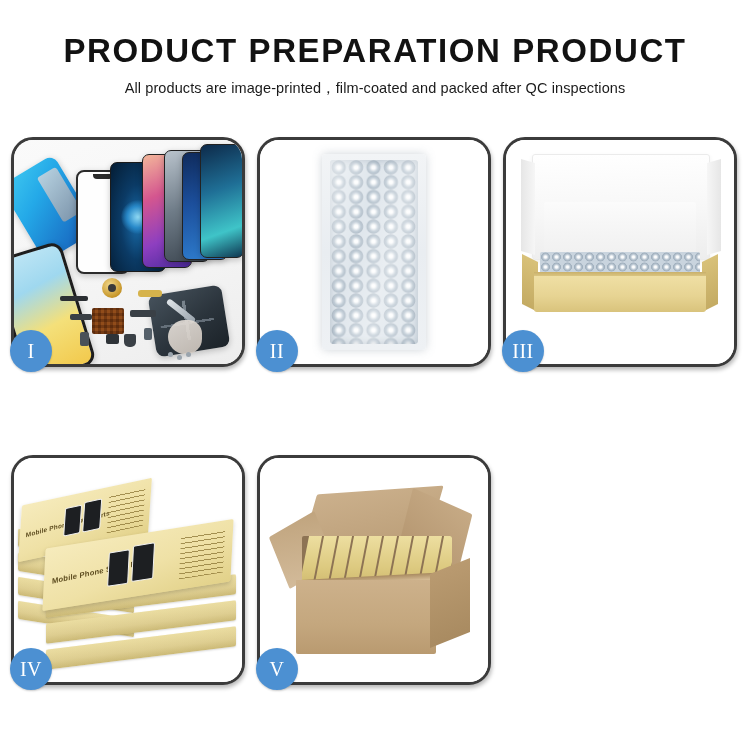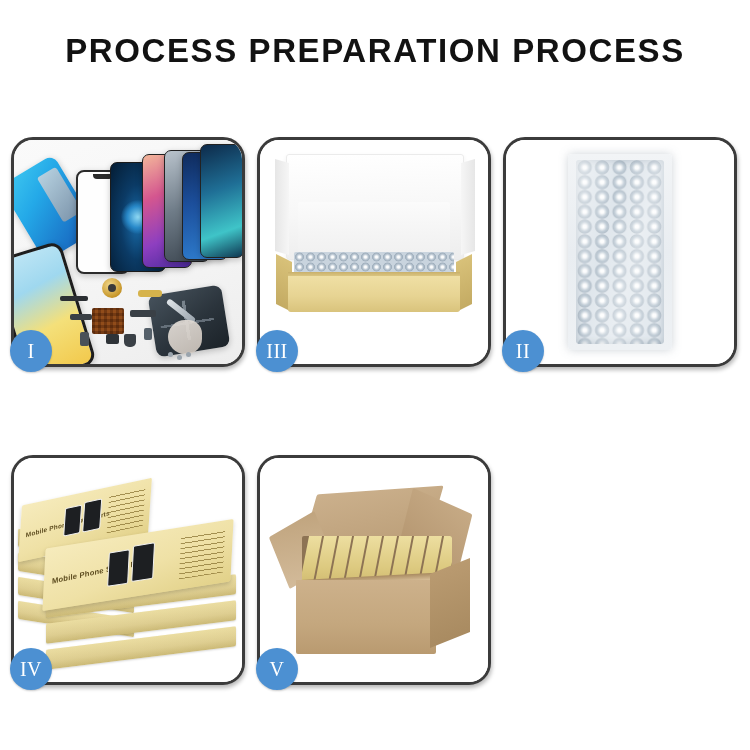--- a/index.html
+++ b/index.html
@@ -349,21 +349,22 @@
     background:linear-gradient(160deg,rgba(255,255,255,.55),rgba(236,240,243,.2));
     transform:rotate(-20deg);border-radius:4px;
   }
 </style>
 </head>
 <body>
 
 <div class="page">
 
   <div class="header">
-    <h1 class="title">PROCESS PREPARATION PROCESS</h1>
+    <h1 class="title">PRODUCT PREPARATION PRODUCT</h1>
+    <p class="subtitle">All products are image-printed，film-coated and packed after QC inspections</p>
   </div>
 
   <div class="grid">
 
     <div class="panel">
       <div class="panel-inner p1">
         <div class="scr scr-tape"></div>
         <div class="scr scr-white"></div>
         <div class="scr scr-blueglow"></div>
         <div class="scr scr-purple"></div>
@@ -389,40 +390,40 @@
             <span style="left:0;top:0"></span>
               <span style="left:9px;top:3px"></span>
               <span style="left:18px;top:0"></span>
           </div>
         </div>
       </div>
       <div class="badge">I</div>
     </div>
 
     <div class="panel">
+      <div class="panel-inner p2">
+        <div class="bubblepack">
+          <div class="bubblesheet"></div>
+          <div class="bubbleglare"></div>
+        </div>
+      </div>
+      <div class="badge">II</div>
+    </div>
+
+    <div class="panel">
       <div class="panel-inner p3">
         <div class="b3-lid"></div>
         <div class="b3-foam"></div>
         <div class="b3-bubble"></div>
         <div class="b3-left"></div>
         <div class="b3-right"></div>
         <div class="b3-rim"></div>
         <div class="b3-front"></div>
       </div>
       <div class="badge">III</div>
-    </div>
-
-    <div class="panel">
-      <div class="panel-inner p2">
-        <div class="bubblepack">
-          <div class="bubblesheet"></div>
-          <div class="bubbleglare"></div>
-        </div>
-      </div>
-      <div class="badge">II</div>
     </div>
 
     <div class="panel">
       <div class="panel-inner p4">
         <div class="stack">
           <div class="sbox sL1">
               <div class="side"></div>
             </div>
           <div class="sbox sL2">
               <div class="side"></div>

